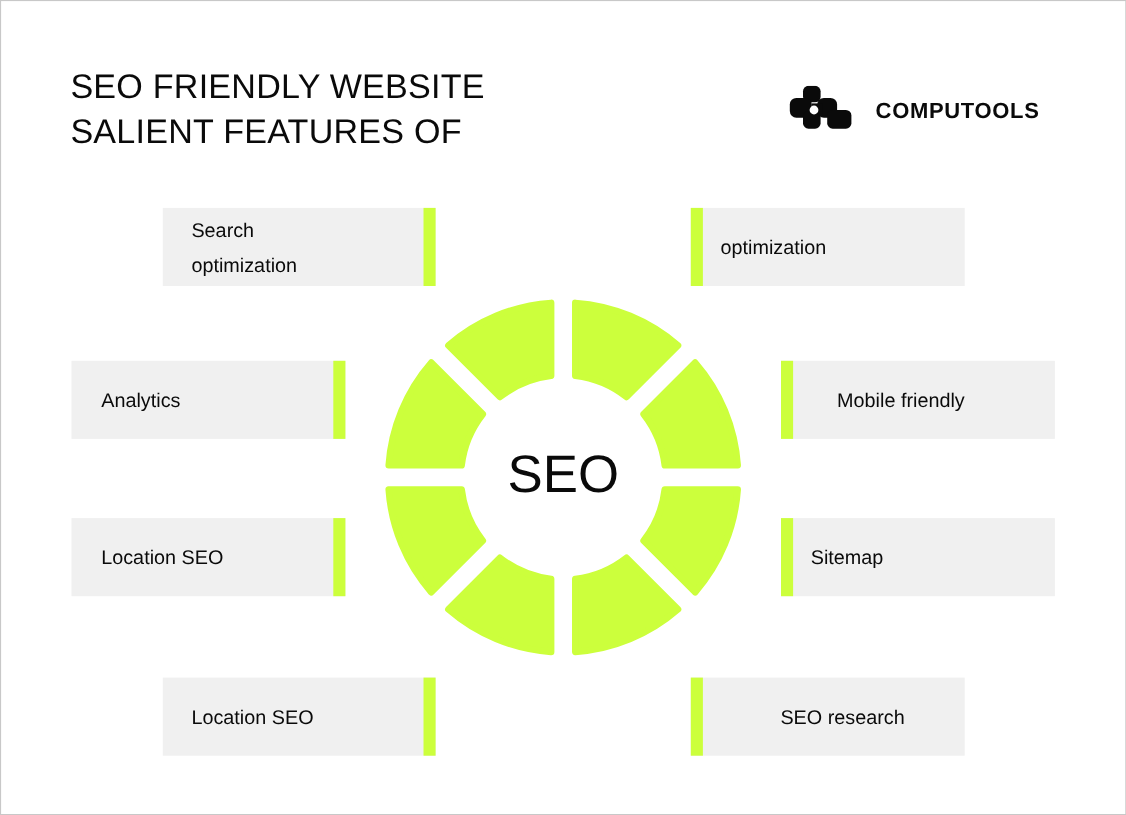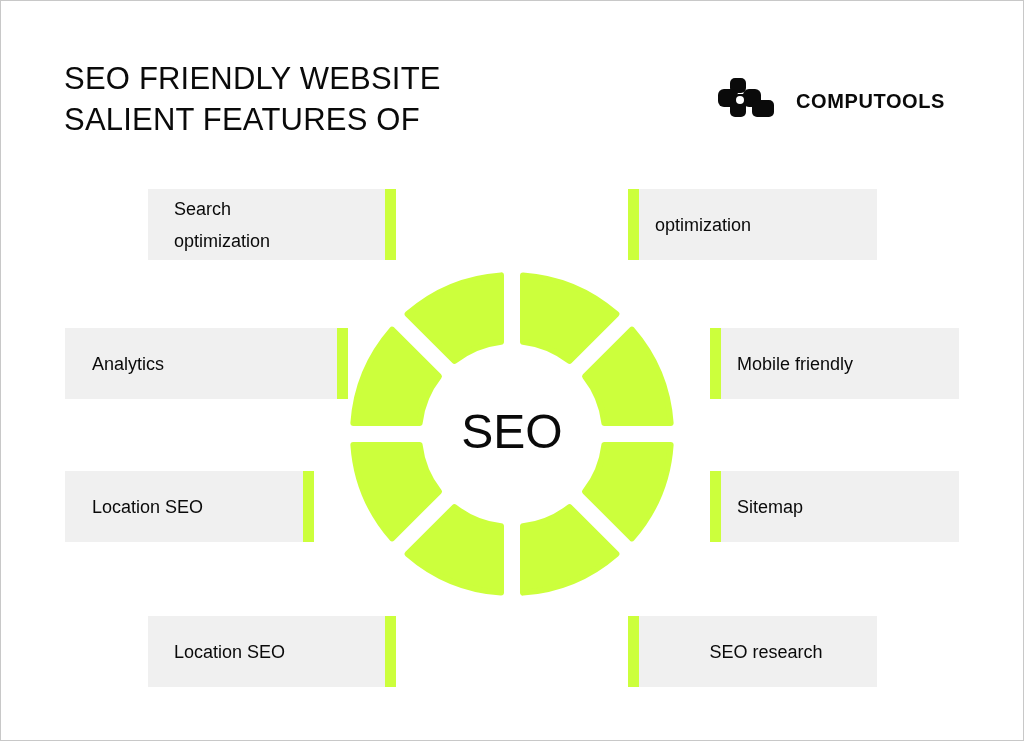--- a/index.html
+++ b/index.html
@@ -73,21 +73,21 @@
 </div>
 
 <div class="card right-bar" style="left:148px; top:189px; width:248px;">
   <div class="label" style="padding-left:26px;">
     <div>Search</div>
     <div>optimization</div>
   </div>
   <div class="bar"></div>
 </div>
 
-<div class="card right-bar" style="left:65px; top:328px; width:283px;">
+<div class="card right-bar" style="left:65px; top:328px; width:249px;">
   <div class="label" style="padding-left:27px;">Analytics</div>
   <div class="bar"></div>
 </div>
 
 <div class="card right-bar" style="left:65px; top:471px; width:249px;">
   <div class="label" style="padding-left:27px;">Location SEO</div>
   <div class="bar"></div>
 </div>
 
 <div class="card right-bar" style="left:148px; top:616px; width:248px;">
@@ -97,21 +97,21 @@
 
 <div class="card left-bar" style="left:628px; top:189px; width:249px;">
   <div class="bar"></div>
   <div class="label" style="padding-left:27px;">
     <div>optimization</div>
   </div>
 </div>
 
 <div class="card left-bar" style="left:710px; top:328px; width:249px;">
   <div class="bar"></div>
-  <div class="label" style="padding-left:27px;">Mobile friendly</div>
+  <div class="label" style="padding-left:27px;margin-left:24px;">Mobile friendly</div>
 </div>
 
 <div class="card left-bar" style="left:710px; top:471px; width:249px;">
   <div class="bar"></div>
   <div class="label" style="padding-left:27px;">Sitemap</div>
 </div>
 
 <div class="card left-bar" style="left:628px; top:616px; width:249px;justify-content:center;">
   <div class="bar"></div>
   <div class="label" style="padding-left:27px;">SEO research</div>

